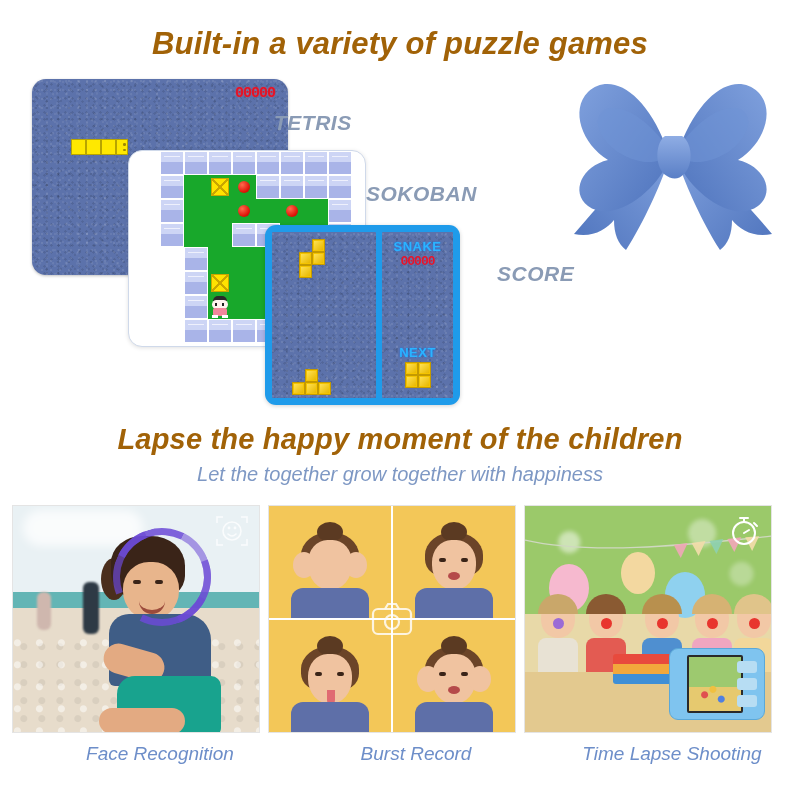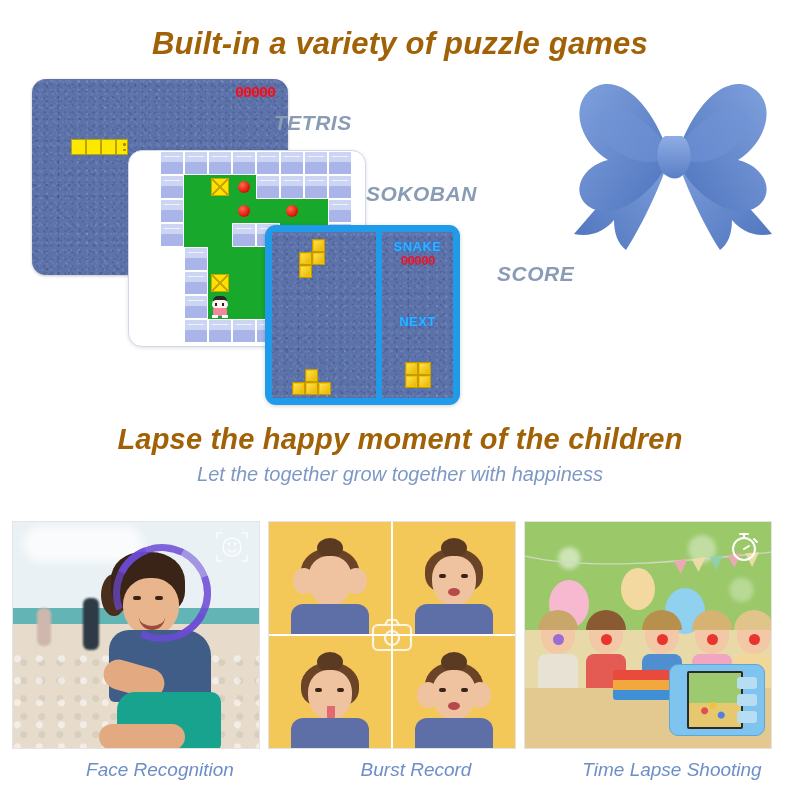--- a/index.html
+++ b/index.html
@@ -141,21 +141,21 @@
   }
   .tetris-side{
     position:relative;flex:1;background:#5c72ab;overflow:hidden;border-radius:1px;
   }
   .t-label{
     position:absolute;width:100%;text-align:center;
     font-weight:bold;font-size:13px;color:#2bb4ff;
     text-shadow:0 0 2px rgba(0,120,255,.8);letter-spacing:.5px;
   }
   #tetris-score-label{top:7px;}
-  #tetris-next-label{top:82px;}
+  #tetris-next-label{top:113px;}
   .t-score{
     position:absolute;width:100%;text-align:center;top:22px;
     font-family:"Liberation Mono", monospace;font-weight:bold;font-size:13px;
     color:#e8142a;letter-spacing:-1px;
   }
   .blk{position:absolute;width:13px;height:13px;background:#f5c400;border:1.5px solid #c49a00;box-sizing:border-box;}
   .blk:after{content:"";position:absolute;left:1px;top:1px;right:1px;bottom:1px;background:linear-gradient(135deg,#ffe153,#e8b800);}
 
   
   .game-label{
@@ -164,21 +164,21 @@
   }
   #label-snake{left:274px;top:111px;}
   #label-soko{left:366px;top:182px;}
   #label-tetris{left:497px;top:262px;}
 
   
   .bow{position:absolute;left:548px;top:62px;width:250px;height:195px;}
 
   
   .photos{position:absolute;left:0;top:505px;width:800px;height:295px;}
-  .photo-cell{position:absolute;top:16px;width:296px;}
+  .photo-cell{position:absolute;top:0;width:296px;}
   #cell-0{left:12px;} #cell-1{left:268px;} #cell-2{left:524px;}
   .photo{
     position:relative;width:248px;height:228px;overflow:hidden;
     border:1px solid #e4e4e4;box-sizing:border-box;
   }
   .caption{
     margin-top:10px;text-align:center;font-style:italic;font-size:19px;color:#6d8ec9;
   }
 
   

